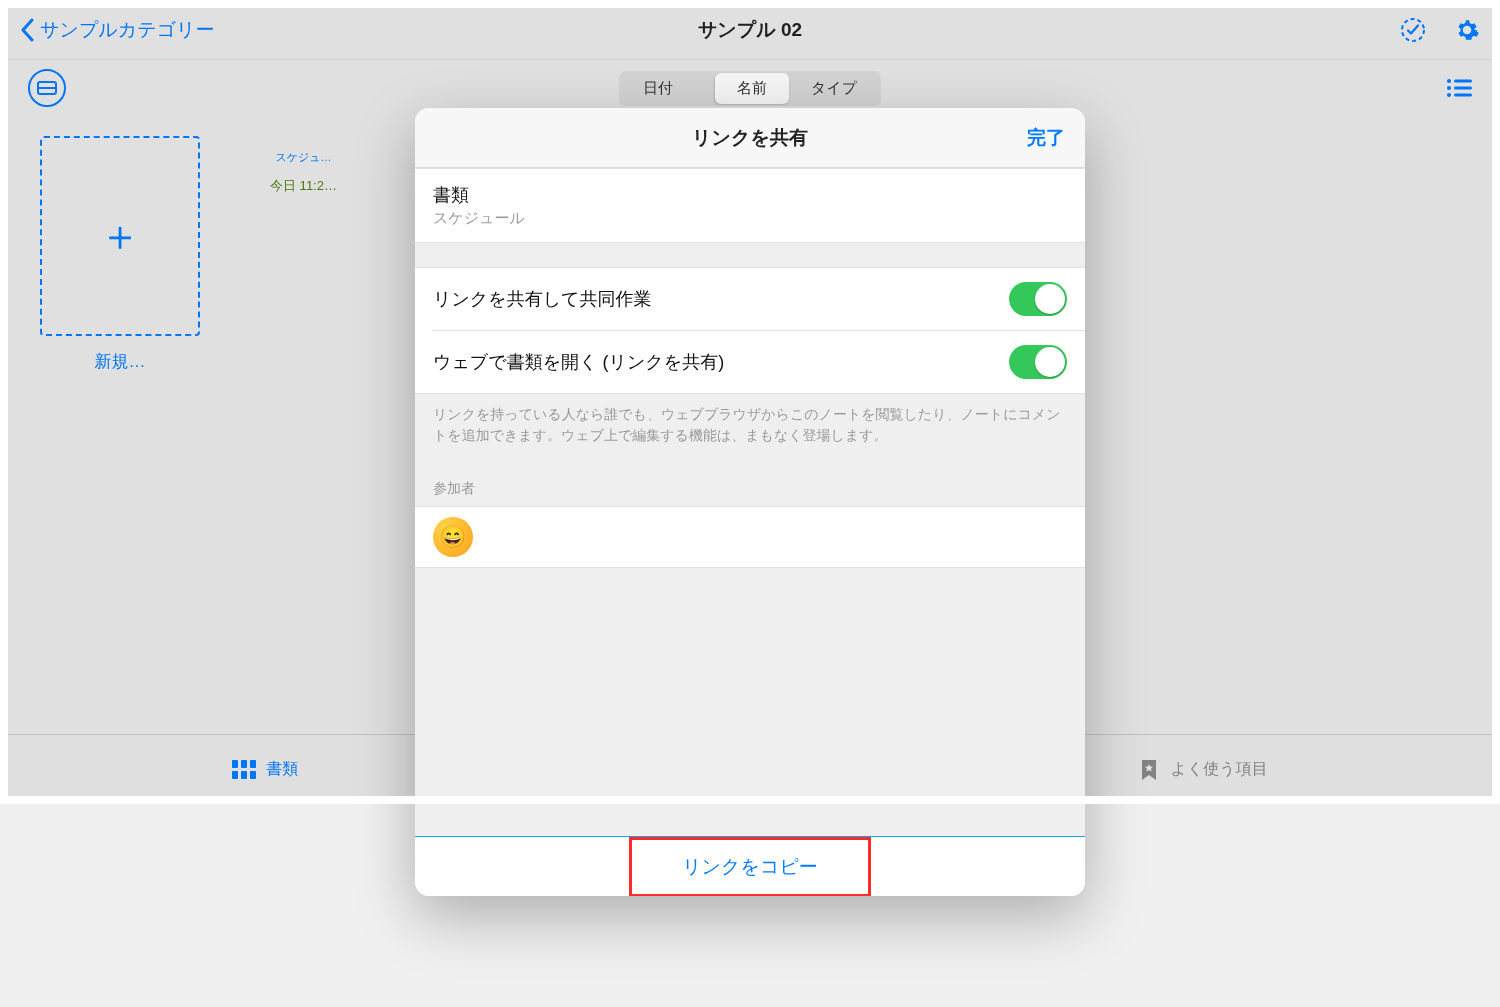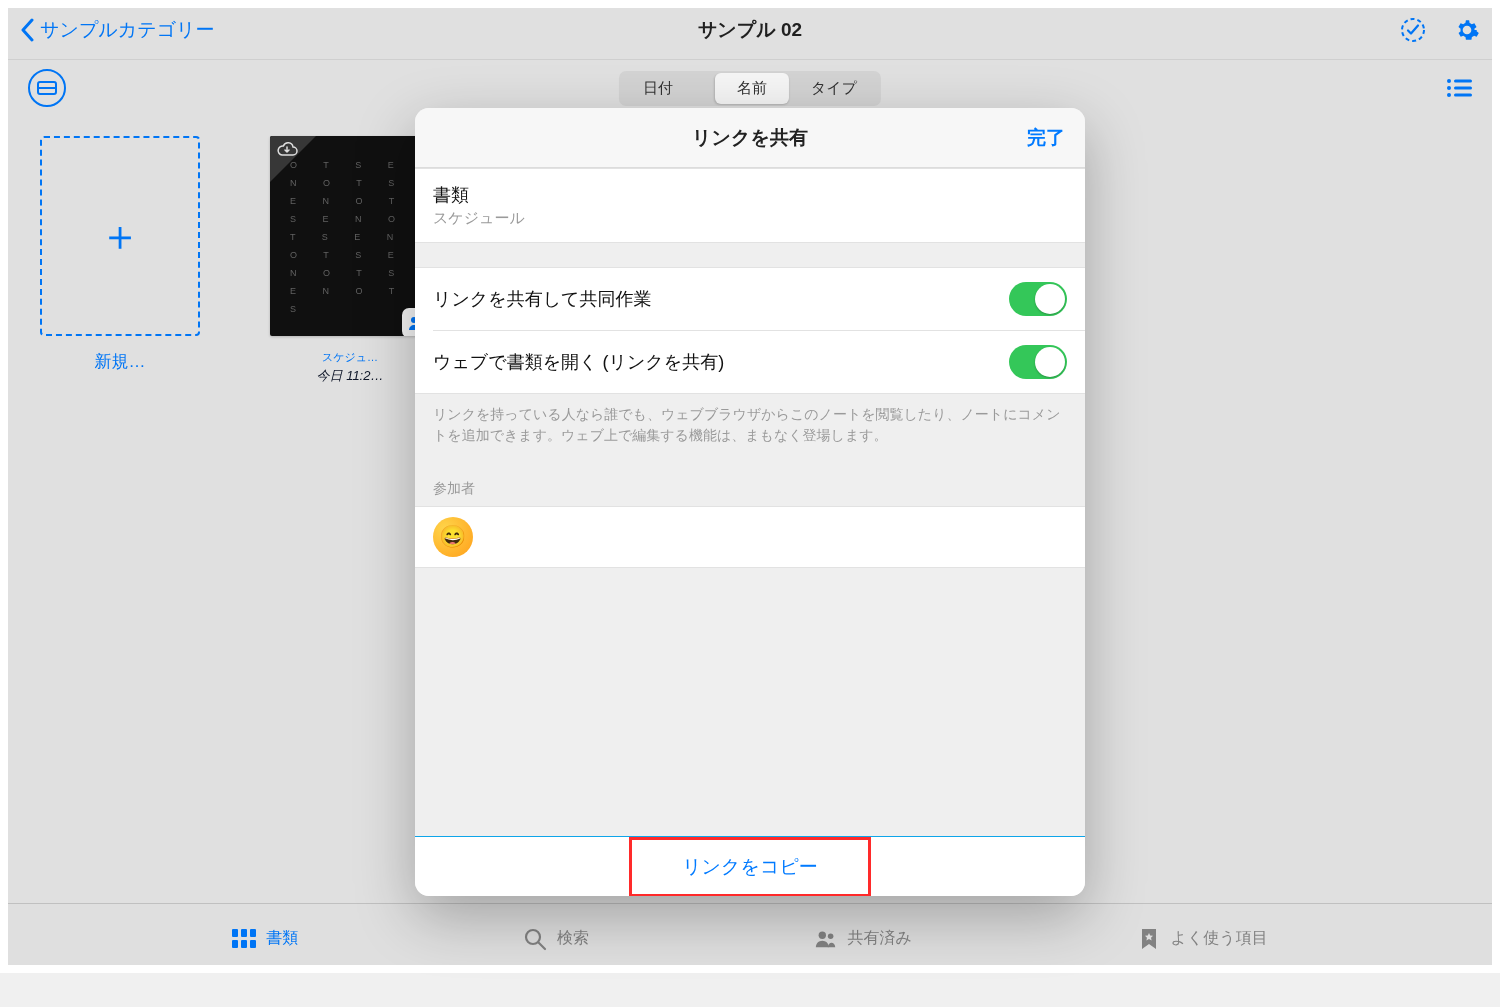--- a/index.html
+++ b/index.html
@@ -1,18 +1,18 @@
 <!DOCTYPE html>
 <html><head>
 <meta charset="utf-8">
 <style>
 * { box-sizing: border-box; margin: 0; padding: 0; }
 html, body { width: 1500px; height: 1007px; font-family: -apple-system, "Hiragino Sans", "Hiragino Kaku Gothic ProN", sans-serif; background: #f0f0f0; overflow: hidden; }
 
-.app { position: relative; width: 1500px; height: 973px; background: #eaeaea; border-radius: 27px; }
+.app { position: relative; width: 1500px; height: 804px; background: #eaeaea; border-radius: 27px; }
 
 
 .topbar { position: relative; height: 60px; display: flex; align-items: center; padding: 0 20px; border-bottom: 1px solid #d8d8d8; }
 .back-btn { display: flex; align-items: center; color: #007aff; font-size: 19px; cursor: pointer; }
 .back-chevron { width: 14px; height: 24px; margin-right: 6px; }
 .topbar-title { position: absolute; left: 50%; transform: translateX(-50%); font-size: 19px; font-weight: 600; color: #222; }
 .topbar-actions { margin-left: auto; display: flex; gap: 28px; align-items: center; }
 .icon-btn { width: 26px; height: 26px; color: #007aff; cursor: pointer; display:flex; align-items:center; justify-content:center; }
 
 
@@ -31,21 +31,21 @@
 .new-box { width: 160px; height:200px; border:2px dashed #007aff; border-radius:4px; display:flex; align-items:center; justify-content:center; color:#007aff; font-size:42px; font-weight:300; cursor:pointer; }
 .new-label { margin-top:14px; color:#007aff; font-size:17px; }
 
 .doc-tile { display:flex; flex-direction:column; align-items:center; position:relative; }
 .doc-thumb { width:160px; height:200px; background:#111; position:relative; overflow:hidden; border-radius:2px; box-shadow:0 1px 3px rgba(0,0,0,0.2); }
 .doc-thumb .corner { position:absolute; top:0; left:0; width:0; height:0; border-top:46px solid #3a3a3a; border-right:46px solid transparent; }
 .doc-thumb .cloud { position:absolute; top:6px; left:6px; color:#e8e8e8; }
 .doc-thumb .dots { position:absolute; inset:0; padding:20px 8px 8px 20px; color:#666; font-size:9px; line-height:18px; letter-spacing:12px; word-break:break-all; overflow:hidden; }
 .doc-badge { position:absolute; bottom:-2px; right:-2px; width:30px; height:30px; background:#fff; border-radius:7px; box-shadow:0 1px 2px rgba(0,0,0,0.2); display:flex; align-items:center; justify-content:center; color:#007aff; }
 .doc-title { margin-top:14px; color:#007aff; font-size:11px; }
-.doc-sub { color:#0f172a; font-size:13px; margin-top:2px;font-style:italic; }
+.doc-sub { color:#4d7c0f; font-size:13px; margin-top:12px; }
 
 
 .tabbar { position:absolute; bottom:0; left:0; right:0; height:70px; background:#e9e9e9; border-top:1px solid #c8c8c8; display:flex; align-items:center; justify-content:space-around; padding:0 120px; }
 .tab { display:flex; align-items:center; gap:10px; color:#888; font-size:16px; cursor:pointer; }
 .tab.active { color:#007aff; }
 .tab svg, .tab .glyph { width:24px; height:24px; }
 
 
 .dim { position:absolute; inset:0; background:rgba(0,0,0,0.04); pointer-events:none; }
 
@@ -142,38 +142,20 @@
 
   <div class="content">
     <div class="new-tile">
       <div class="new-box">
         <span>＋</span>
       </div>
       <div class="new-label">新規…</div>
     </div>
 
     <div class="doc-tile">
-      <div class="doc-thumb">
-        <div class="dots">O T S E N O T S E N O T S E N O T S E N O T S E N O T S E N O T S</div>
-        <div class="corner"></div>
-        <div class="cloud">
-          <svg width="22" height="16" viewBox="0 0 22 16">
-              <path d="M6 13h11a4 4 0 0 0 0-8 5 5 0 0 0-9.6-1A3.5 3.5 0 0 0 6 13z" fill="none" stroke="#e8e8e8" stroke-width="1.5"></path>
-              <path d="M11 5v5m0 0l-2-2m2 2l2-2" stroke="#e8e8e8" stroke-width="1.5" fill="none" stroke-linecap="round"></path>
-            </svg>
-        </div>
-        <div class="doc-badge">
-          <svg width="18" height="18" viewBox="0 0 18 18">
-              <circle cx="6" cy="6" r="3" fill="#007aff"></circle>
-              <circle cx="12.5" cy="7" r="2.3" fill="#007aff"></circle>
-              <path d="M1 16c0-3 2.5-5 5-5s5 2 5 5" fill="#007aff"></path>
-              <path d="M10 16c0-2.5 1.5-4 3-4s3 1.5 3 4" fill="#007aff"></path>
-            </svg>
-        </div>
-      </div>
       <div class="doc-title">スケジュ…</div>
       <div class="doc-sub">今日 11:2…</div>
     </div>
   </div>
 
   <div class="tabbar">
     <div class="tab active">
       <svg viewBox="0 0 24 20" width="26" height="22">
           <rect x="0" y="0" width="6" height="8" rx="1" fill="currentColor"></rect>
           <rect x="9" y="0" width="6" height="8" rx="1" fill="currentColor"></rect>

